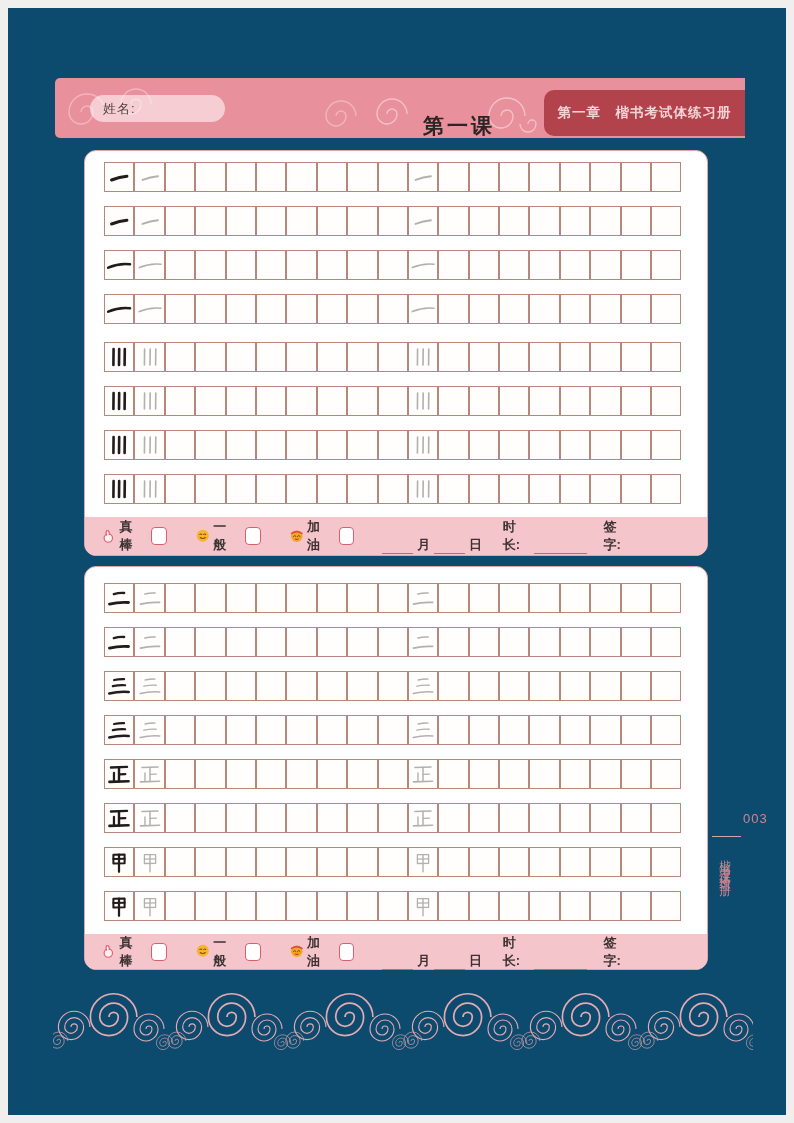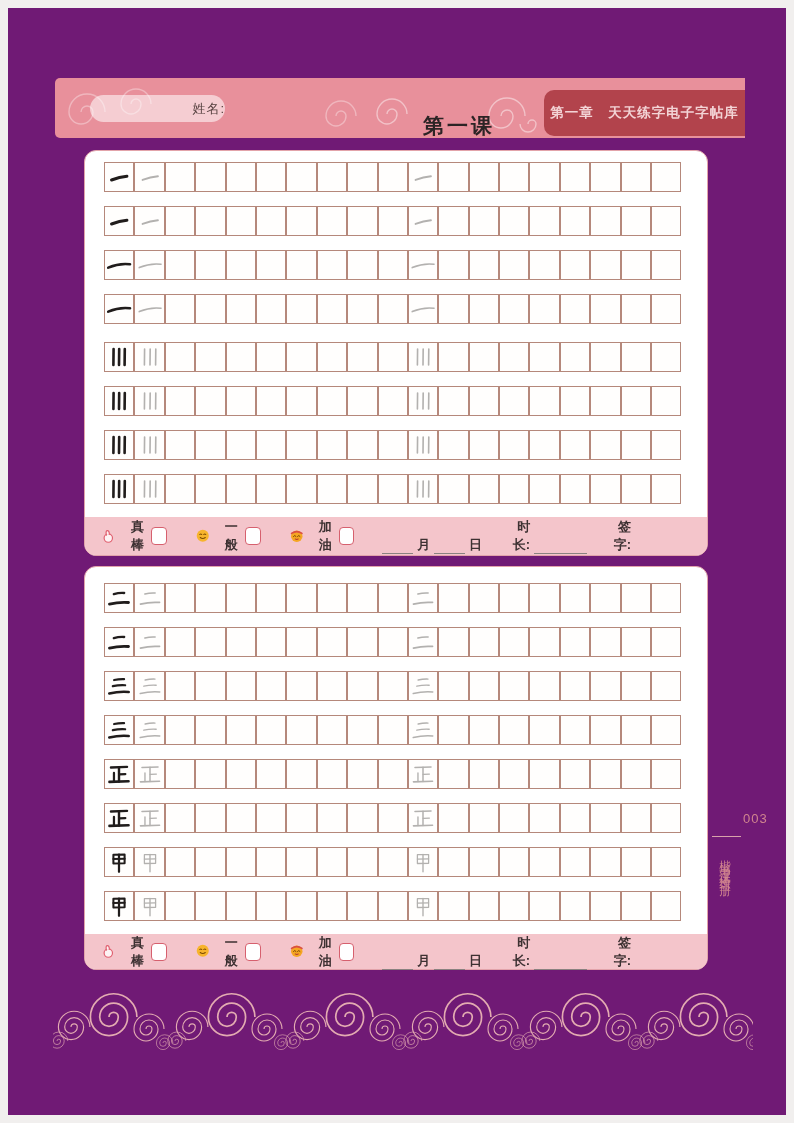--- a/index.html
+++ b/index.html
@@ -1,18 +1,18 @@
 <!DOCTYPE html>
 <html><head>
 <meta charset="utf-8">
 <style>
   html,body{margin:0;padding:0;background:#eceae9;}
-  .page{position:relative;width:794px;height:1123px;margin:0 auto;background:#701a75;
+  .page{position:relative;width:794px;height:1123px;margin:0 auto;background:#0c4a6e;
         overflow:hidden;box-shadow:inset 0 0 0 8px #f1efee;
-        font-family:"Liberation Sans",sans-serif;text-align:right;}
+        font-family:"Liberation Sans",sans-serif;}
   
   .header{position:absolute;left:55px;top:78px;width:690px;height:60px;
           background:#e8909b;border-radius:5px 0 0 5px;}
   .header svg.deco{position:absolute;pointer-events:none;}
   .name-pill{position:absolute;left:35px;top:17px;width:122px;height:27px;border-radius:14px;
              background:rgba(255,255,255,0.55);line-height:27px;padding-left:13px;
              font-size:13px;color:#55403f;letter-spacing:1px;}
   .lesson{position:absolute;left:368px;top:34px;font-size:21px;font-weight:bold;color:#2c2425;
           font-family:"Liberation Serif",serif;letter-spacing:3px;}
   .chapter{position:absolute;right:0;top:12px;width:201px;height:46px;background:#b2434c;
@@ -73,21 +73,21 @@
         <path d="M14 28 a5 5 0 0 1 10 0 a10 10 0 0 1 -20 0 a15 15 0 0 1 30 0"></path>
         <path d="M128 30 a6 6 0 0 1 12 0 a12 12 0 0 1 -24 0 a18 18 0 0 1 36 0"></path>
         <path d="M155 38 a4 4 0 0 1 8 0 a8 8 0 0 1 -16 0"></path>
       </g>
     </svg>
     <div class="name-pill">
       <span>姓名:</span>
     </div>
     <div class="lesson">第一课</div>
     <div class="chapter">
-      <span>第一章　天天练字电子字帖库</span>
+      <span>第一章　楷书考试体练习册</span>
     </div>
   </div>
 
   <section class="card" id="card-1">
     <div class="rows" id="grid-1-rows">
         <div class="row" style="top: 11px;">
           <div class="cell">
             <svg viewBox="0 0 30 30">
               <path d="M7 18.2 Q15.5 15 23.5 14.2" stroke="#201c1b" stroke-width="3.20" fill="none" stroke-linecap="round" stroke-linejoin="round"></path>
             </svg>

